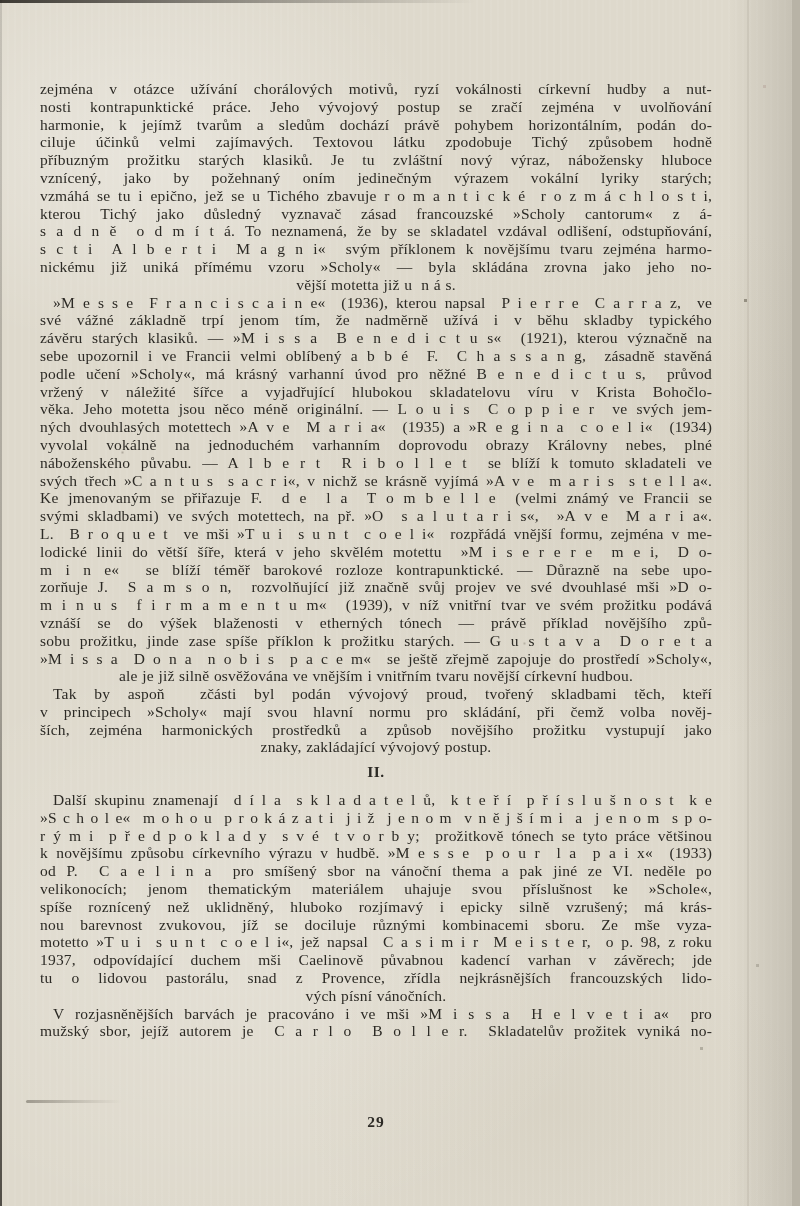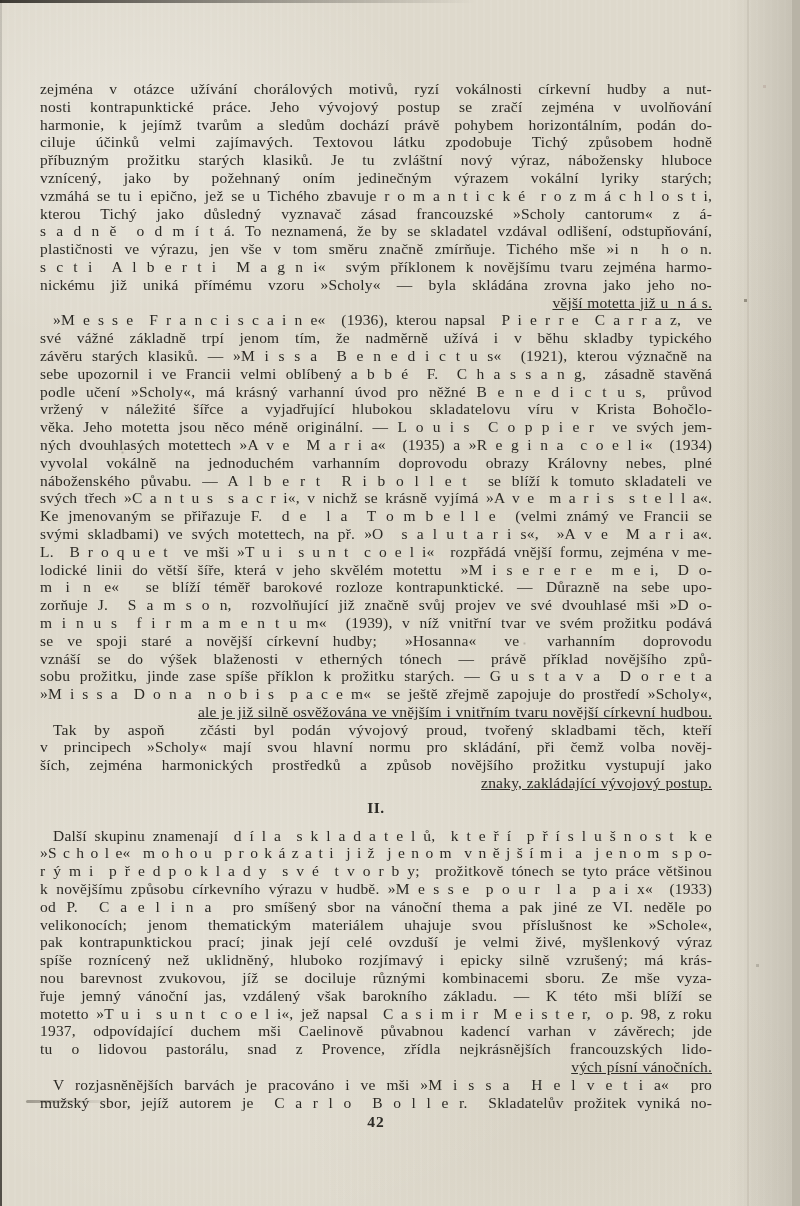--- a/index.html
+++ b/index.html
@@ -92,22 +92,21 @@
     text-align: justify;
     white-space: pre-wrap;
   }
   .line::after {
     content: "";
     display: inline-block;
     width: 100%;
     height: 0;
   }
   .line.flush {
-    text-align: right;
-    text-decoration: underline;
+    text-align: center;
   }
   .line.flush::after {
     content: none;
   }
   .line.indent {
     text-indent: 13px;
     font-family: Liberation Serif, serif;
   }
   .heading {
     height: 17.8px;
@@ -143,21 +142,20 @@
   <div class="text-block" id="text-block">
       <div class="line">zejména v otázce užívání chorálových motivů, ryzí vokálnosti církevní hudby a nut-</div>
       <div class="line">nosti kontrapunktické práce. Jeho vývojový postup se zračí zejména v uvolňování</div>
       <div class="line">harmonie, k jejímž tvarům a sledům dochází právě pohybem horizontálním, podán do-</div>
       <div class="line">ciluje účinků velmi zajímavých. Textovou látku zpodobuje Tichý způsobem hodně</div>
       <div class="line">příbuzným prožitku starých klasiků. Je tu zvláštní nový výraz, nábožensky hluboce</div>
       <div class="line">vznícený, jako by požehnaný oním jedinečným výrazem vokální lyriky starých;</div>
       <div class="line">vzmáhá se tu i epično, jež se u Tichého zbavuje r o m a n t i c k é  r o z m á c h l o s t i,</div>
       <div class="line">kterou Tichý jako důsledný vyznavač zásad francouzské »Scholy cantorum« z á-</div>
       <div class="line">s a d n ě  o d m í t á. To neznamená, že by se skladatel vzdával odlišení, odstupňování,</div>
-      <div class="line">plastičnosti ve výrazu, jen vše v tom směru značně zmírňuje. Tichého mše »i n  h o n.</div>
       <div class="line">s c t i  A l b e r t i  M a g n i«  svým příklonem k novějšímu tvaru zejména harmo-</div>
       <div class="line">nickému již uniká přímému vzoru »Scholy« — byla skládána zrovna jako jeho no-</div>
       <div class="line flush">vější motetta již u  n á s.</div>
       <div class="line indent">»M e s s e  F r a n c i s c a i n e«  (1936), kterou napsal  P i e r r e  C a r r a z,  ve</div>
       <div class="line">své vážné základně trpí jenom tím, že nadměrně užívá i v běhu skladby typického</div>
       <div class="line">závěru starých klasiků. — »M i s s a  B e n e d i c t u s«  (1921), kterou význačně na</div>
       <div class="line">sebe upozornil i ve Francii velmi oblíbený a b b é  F.  C h a s s a n g,  zásadně stavěná</div>
       <div class="line">podle učení »Scholy«, má krásný varhanní úvod pro něžné B e n e d i c t u s,  průvod</div>
       <div class="line">vržený v náležité šířce a vyjadřující hlubokou skladatelovu víru v Krista Bohočlo-</div>
       <div class="line">věka. Jeho motetta jsou něco méně originální. — L o u i s  C o p p i e r  ve svých jem-</div>
@@ -165,42 +163,39 @@
       <div class="line">vyvolal vokálně na jednoduchém varhanním doprovodu obrazy Královny nebes, plné</div>
       <div class="line">náboženského půvabu. — A l b e r t  R i b o l l e t  se blíží k tomuto skladateli ve</div>
       <div class="line">svých třech »C a n t u s  s a c r i«, v nichž se krásně vyjímá »A v e  m a r i s  s t e l l a«.</div>
       <div class="line">Ke jmenovaným se přiřazuje F.  d e  l a  T o m b e l l e  (velmi známý ve Francii se</div>
       <div class="line">svými skladbami) ve svých motettech, na př. »O  s a l u t a r i s«,  »A v e  M a r i a«.</div>
       <div class="line">L.  B r o q u e t  ve mši »T u i  s u n t  c o e l i«  rozpřádá vnější formu, zejména v me-</div>
       <div class="line">lodické linii do větší šíře, která v jeho skvělém motettu  »M i s e r e r e  m e i,  D o-</div>
       <div class="line">m i n e«  se blíží téměř barokové rozloze kontrapunktické. — Důrazně na sebe upo-</div>
       <div class="line">zorňuje J.  S a m s o n,  rozvolňující již značně svůj projev ve své dvouhlasé mši »D o-</div>
       <div class="line">m i n u s  f i r m a m e n t u m«  (1939), v níž vnitřní tvar ve svém prožitku podává</div>
-      <div class="line">se ve spoji staré a novější církevní hudby;  »Hosanna«  ve  varhanním  doprovodu</div>
       <div class="line">vznáší se do výšek blaženosti v etherných tónech — právě příklad novějšího způ-</div>
       <div class="line">sobu prožitku, jinde zase spíše příklon k prožitku starých. — G u s t a v a  D o r e t a</div>
       <div class="line">»M i s s a  D o n a  n o b i s  p a c e m«  se ještě zřejmě zapojuje do prostředí »Scholy«,</div>
       <div class="line flush">ale je již silně osvěžována ve vnějším i vnitřním tvaru novější církevní hudbou.</div>
       <div class="line indent">Tak by aspoň  zčásti byl podán vývojový proud, tvořený skladbami těch, kteří</div>
       <div class="line">v principech »Scholy« mají svou hlavní normu pro skládání, při čemž volba nověj-</div>
       <div class="line">ších, zejména harmonických prostředků a způsob novějšího prožitku vystupují jako</div>
       <div class="line flush">znaky, zakládající vývojový postup.</div>
       <div class="heading">II.</div>
       <div class="line indent">Další skupinu znamenají  d í l a  s k l a d a t e l ů,  k t e ř í  p ř í s l u š n o s t  k e</div>
       <div class="line">»S c h o l e«  m o h o u  p r o k á z a t i  j i ž  j e n o m  v n ě j š í m i  a  j e n o m  s p o-</div>
       <div class="line">r ý m i  p ř e d p o k l a d y  s v é  t v o r b y;  prožitkově tónech se tyto práce většinou</div>
       <div class="line">k novějšímu způsobu církevního výrazu v hudbě. »M e s s e  p o u r  l a  p a i x«  (1933)</div>
       <div class="line">od P.  C a e l i n a  pro smíšený sbor na vánoční thema a pak jiné ze VI. neděle po</div>
       <div class="line">velikonocích; jenom thematickým materiálem uhajuje svou příslušnost ke »Schole«,</div>
-      <div class="line">pak kontrapunktickou prací; jinak její celé ovzduší je velmi živé, myšlenkový výraz</div>
       <div class="line">spíše roznícený než uklidněný, hluboko rozjímavý i epicky silně vzrušený; má krás-</div>
       <div class="line">nou barevnost zvukovou, jíž se dociluje různými kombinacemi sboru. Ze mše vyza-</div>
-      <div class="line">řuje jemný vánoční jas, vzdálený však barokního základu. — K této mši blíží se</div>
       <div class="line">motetto »T u i  s u n t  c o e l i«, jež napsal  C a s i m i r  M e i s t e r,  o p. 98, z roku</div>
       <div class="line">1937, odpovídající duchem mši Caelinově půvabnou kadencí varhan v závěrech; jde</div>
       <div class="line">tu o lidovou pastorálu, snad z Provence, zřídla nejkrásnějších francouzských lido-</div>
       <div class="line flush">vých písní vánočních.</div>
       <div class="line indent">V rozjasněnějších barvách je pracováno i ve mši »M i s s a  H e l v e t i a«  pro</div>
       <div class="line">mužský sbor, jejíž autorem je  C a r l o  B o l l e r.  Skladatelův prožitek vyniká no-</div>
     </div>
 
-  <div class="page-number">42</div>
+  <div class="page-number">29</div>
 </div>
 
 </body></html>

